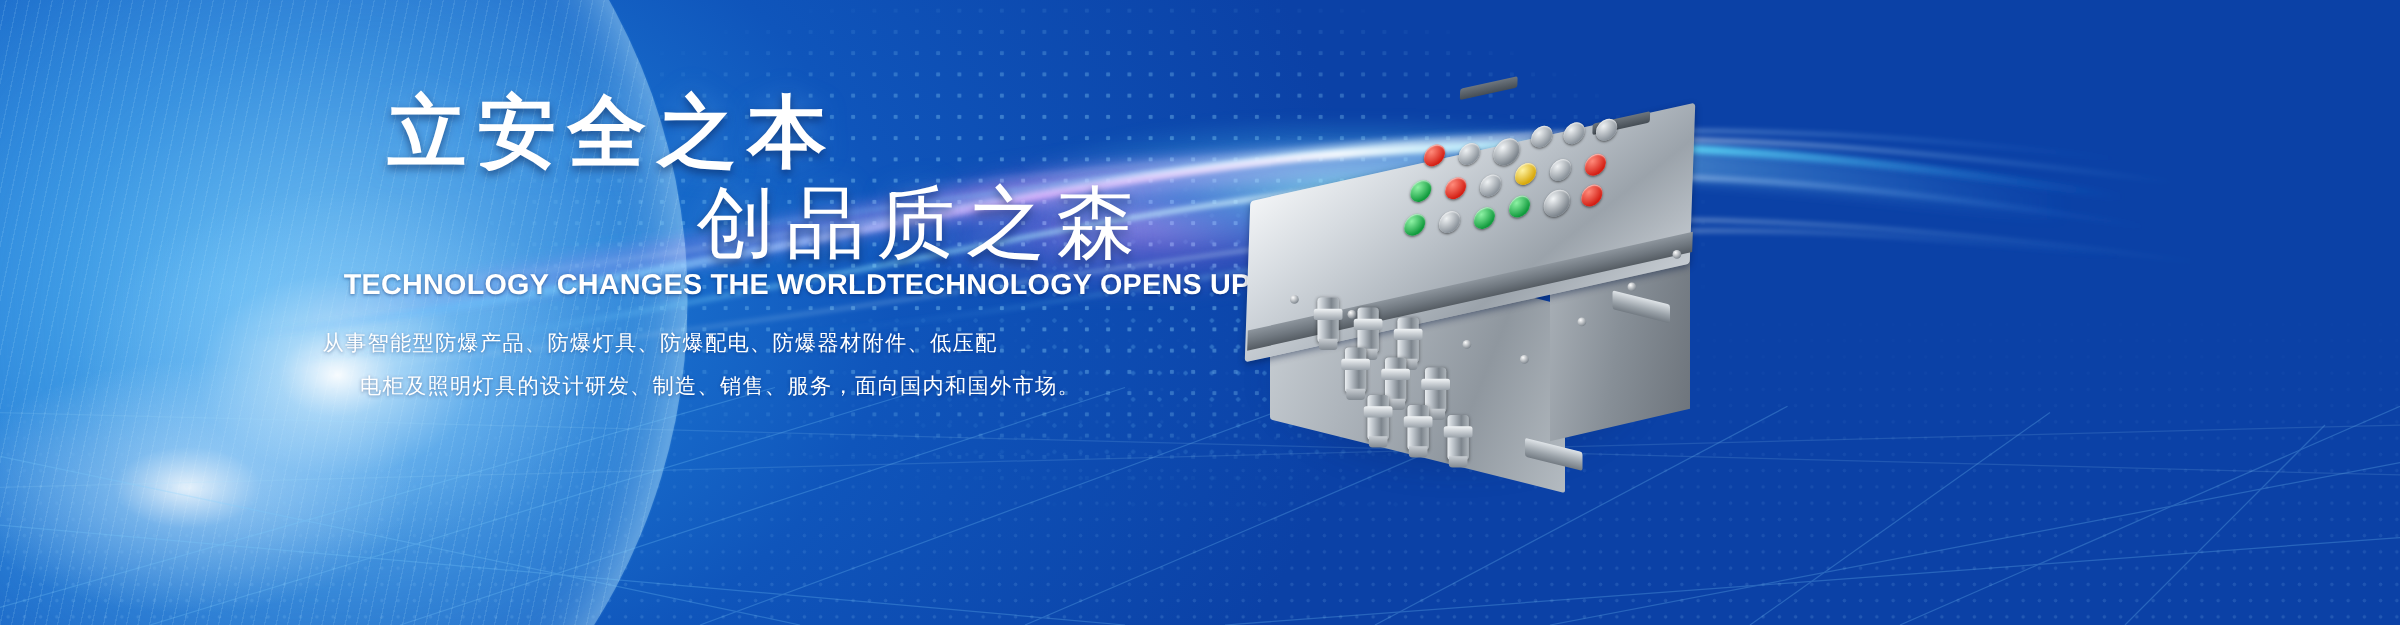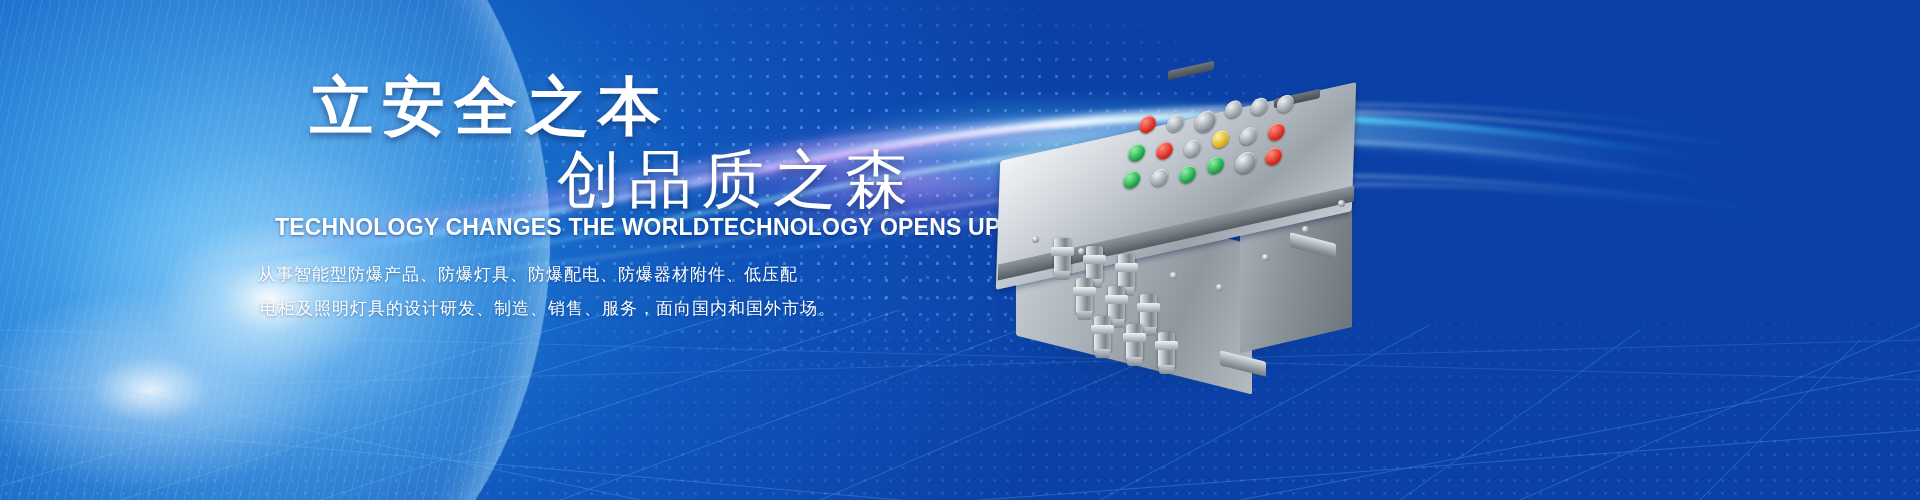--- a/index.html
+++ b/index.html
@@ -114,21 +114,21 @@
     font-size:23px;font-weight:bold;color:#ffffff;letter-spacing:.2px;
     text-shadow:0 1px 3px rgba(4,30,90,.55);
     white-space:nowrap;
   }
   .body-copy{
     position:absolute;left:258px;top:258px;width:660px;
     font-size:17px;line-height:34px;color:#ffffff;letter-spacing:1px;
     text-shadow:0 1px 3px rgba(4,30,90,.45);
   }
   .body-copy div{white-space:nowrap;}
-  .body-copy .l2{padding-left:2px;}
+  .body-copy .l2{padding-left:2px;margin-left:28px;}
 
   
   .product{position:absolute;left:990px;top:40px;width:420px;height:360px;}
 
   .box-shadow-soft{
     position:absolute;left:10px;top:180px;width:330px;height:170px;
     background:radial-gradient(ellipse at center, rgba(3,22,70,.45) 0%, rgba(3,22,70,0) 70%);
     filter:blur(8px);
   }
 

